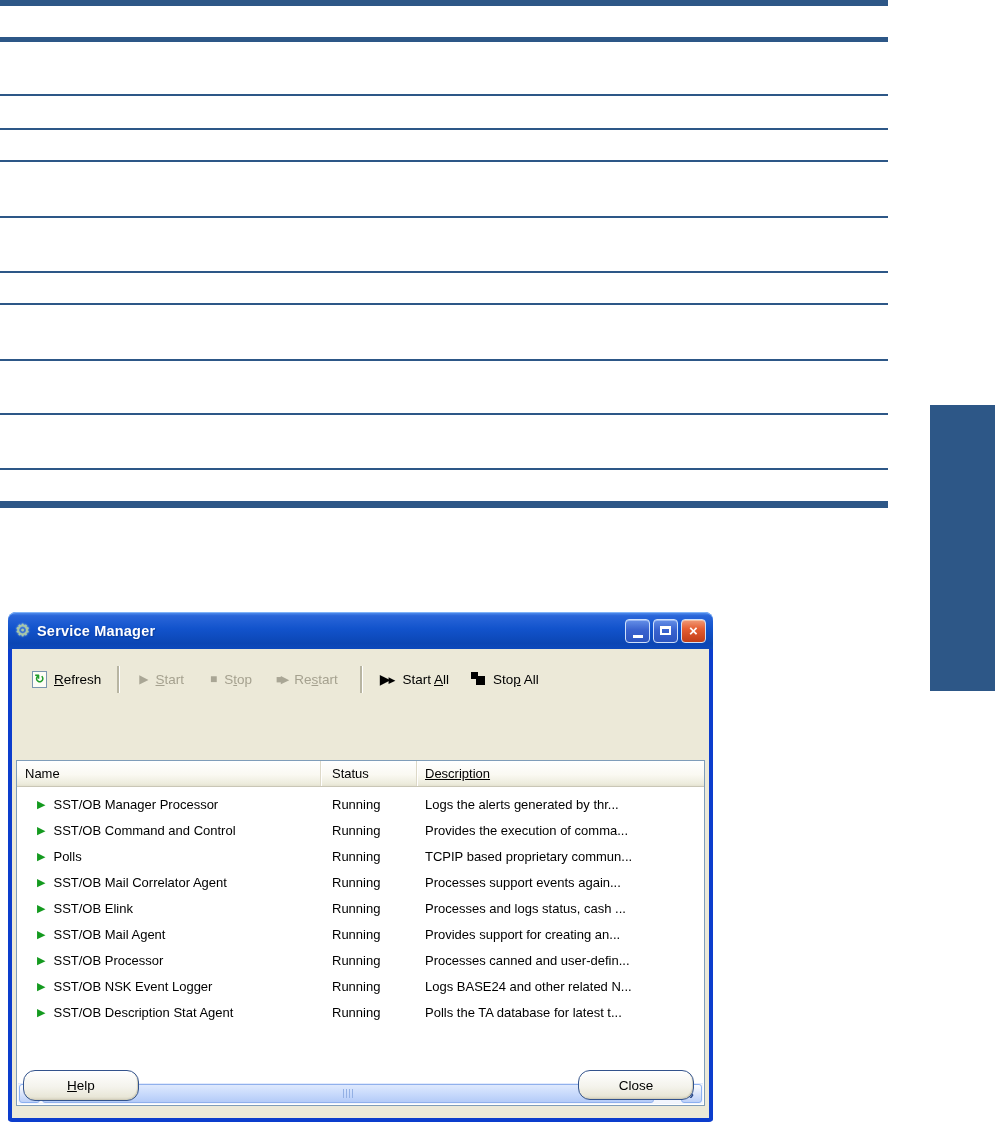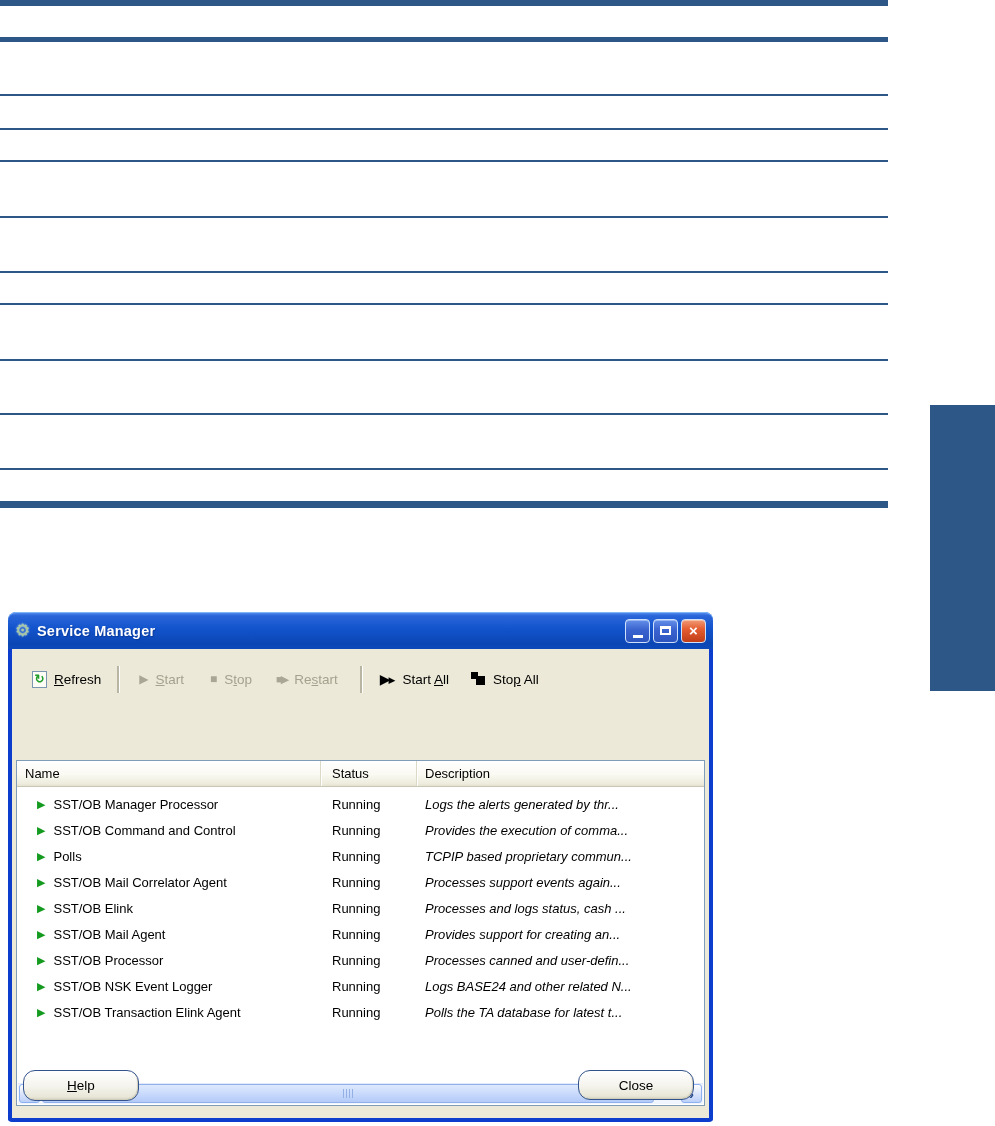--- a/index.html
+++ b/index.html
@@ -60,28 +60,28 @@
   
   .listview{position:absolute;left:4px;right:4px;top:100px;height:346px;
             background:#fff;border:1px solid #7f9db9;overflow:hidden;margin-top:48px;}
   .lheader{display:flex;height:26px;
            background:linear-gradient(180deg,#ffffff 0%,#faf9f2 55%,#ecebdc 92%,#e4e2d0 100%);
            border-bottom:1px solid #c9c6b6;font-size:13px;color:#000;}
   .hcell{display:flex;align-items:center;padding-left:8px;
          border-right:1px solid #ddd9c8;box-shadow:1px 0 0 #fff;}
   .hcell.c-name{width:304px;}
   .hcell.c-status{width:96px;padding-left:11px;}
-  .hcell.c-desc{flex:1;border-right:none;box-shadow:none;}
+  .hcell.c-desc{flex:1;border-right:none;box-shadow:none;text-decoration:underline;}
   .rows{padding-top:4px;}
   .lrow{display:flex;height:26px;align-items:center;font-size:13px;color:#000;}
   .cell{overflow:hidden;white-space:nowrap;}
   .cell.name{width:304px;display:flex;align-items:center;padding-left:20px;}
   .tri{color:#149a1f;font-size:11px;line-height:11px;margin-right:8px;}
   .cell.status{width:96px;padding-left:11px;}
-  .cell.desc{flex:1;padding-left:8px;font-style:italic;}
+  .cell.desc{flex:1;padding-left:8px;}
 
   
   .hscroll{position:absolute;left:1px;right:1px;bottom:1px;height:21px;
            background:#f1f5fd;box-shadow:inset 0 1px 0 #e2eafc;}
   .sbtn{position:absolute;top:1px;width:21px;height:19px;border:1px solid #8cb0f0;border-radius:3px;
         background:linear-gradient(180deg,#fefefe 0%,#d9e4fb 55%,#bcd0f8 100%);
         display:flex;align-items:center;justify-content:center;
         color:#2b4a8c;font-weight:bold;font-size:15px;line-height:15px;}
   .sbtn.left{left:1px;}
   .sbtn.right{right:1px;}
@@ -235,21 +235,21 @@
             <span class="cell name">
               <span class="tri">▶</span>
               <span>SST/OB NSK Event Logger</span>
             </span>
             <span class="cell status">Running</span>
             <span class="cell desc">Logs BASE24 and other related N...</span>
           </div>
           <div class="lrow">
             <span class="cell name">
               <span class="tri">▶</span>
-              <span>SST/OB Transaction Elink Agent</span>
+              <span>SST/OB Description Stat Agent</span>
             </span>
             <span class="cell status">Running</span>
             <span class="cell desc">Polls the TA database for latest t...</span>
           </div>
         </div>
       <div class="hscroll">
         <span class="sbtn left">
             <span>‹</span>
           </span>
         <span class="sthumb">

